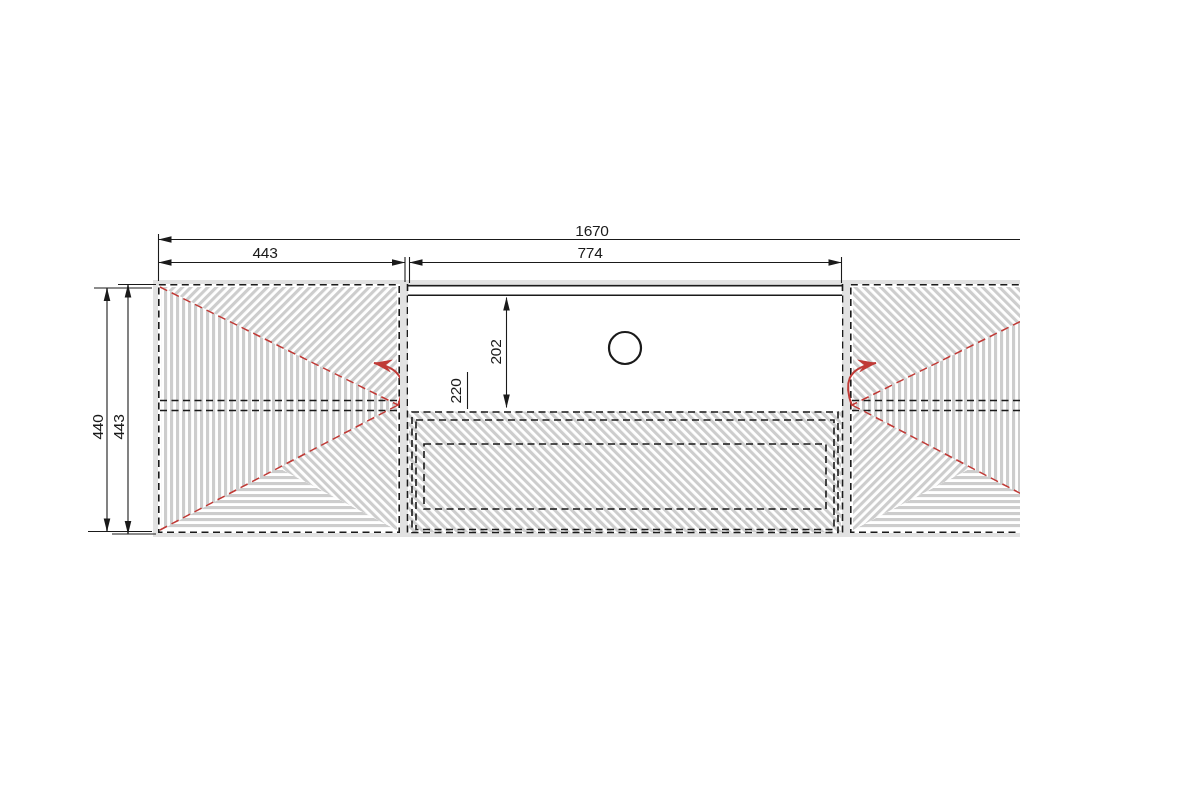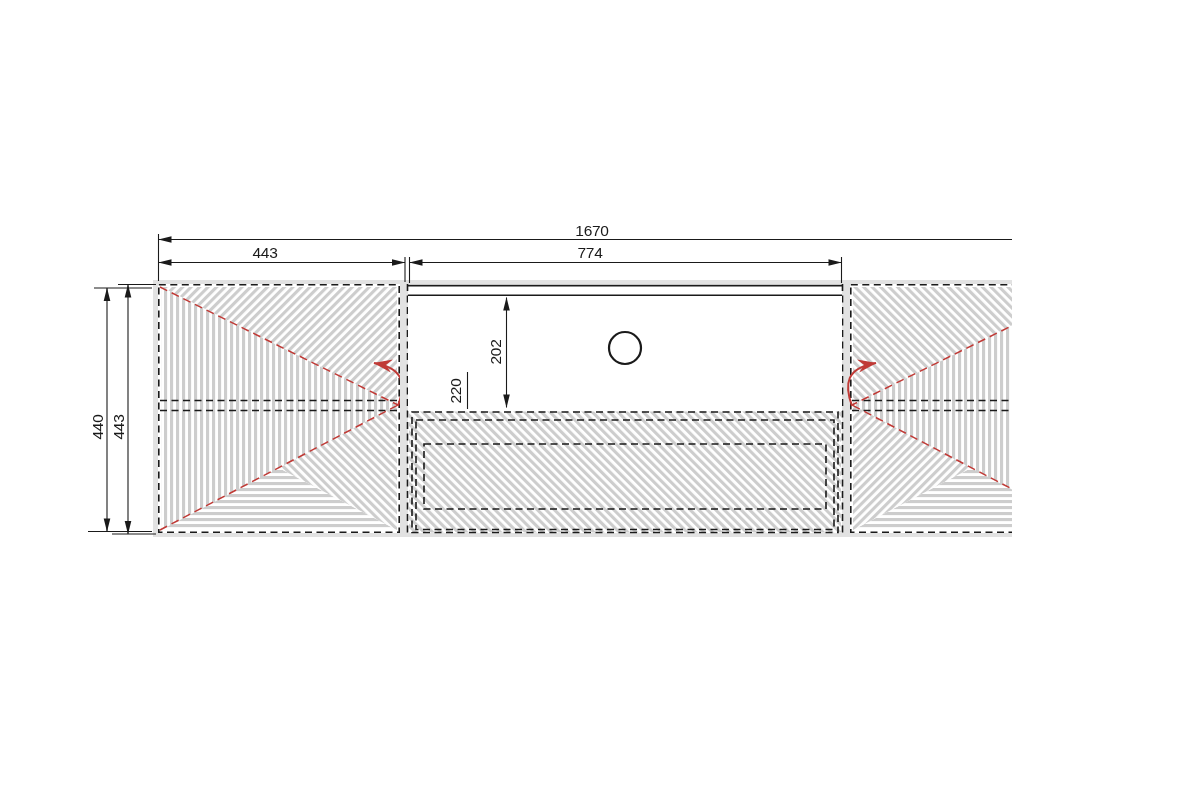--- a/index.html
+++ b/index.html
@@ -1,20 +1,20 @@
 <!DOCTYPE html>
 <html style="--line: #1a1a1a; --hatch: #cdcdcd; --red: #c03a36; --bg: #ffffff; --panel: #e2e2e2;"><head>
 <meta charset="utf-8">
 <style>
   :root{
     --line:#1a1a1a; --hatch:#cdcdcd; --red:#c03a36; --bg:#ffffff; --panel:#e2e2e2;
   }
   html,body{margin:0;padding:0;background:var(--bg);}
   .stage{position:relative;width:1012px;height:800px;background:var(--bg);overflow:hidden;
-         font-family:"Liberation Sans", sans-serif;}
+         font-family:"Liberation Sans", sans-serif;padding-left:8px;}
   svg{position:absolute;left:0;top:0;}
   .solid{stroke:var(--line);stroke-width:1.7;fill:none;}
   .dash{stroke:var(--line);stroke-width:1.6;fill:none;stroke-dasharray:7 4.5;}
   .dim{stroke:var(--line);stroke-width:1.1;fill:none;}
   .red-dash{stroke:var(--red);stroke-width:1.5;fill:none;stroke-dasharray:8 5;}
   .red-arc{stroke:var(--red);stroke-width:2;fill:none;}
   .dimtxt{font-family:"Liberation Sans", sans-serif;font-size:15.5px;letter-spacing:-0.3px;
           fill:var(--line);}
   .panelband{fill:var(--panel);stroke:none;}
   .whitefill{fill:#ffffff;stroke:none;}

